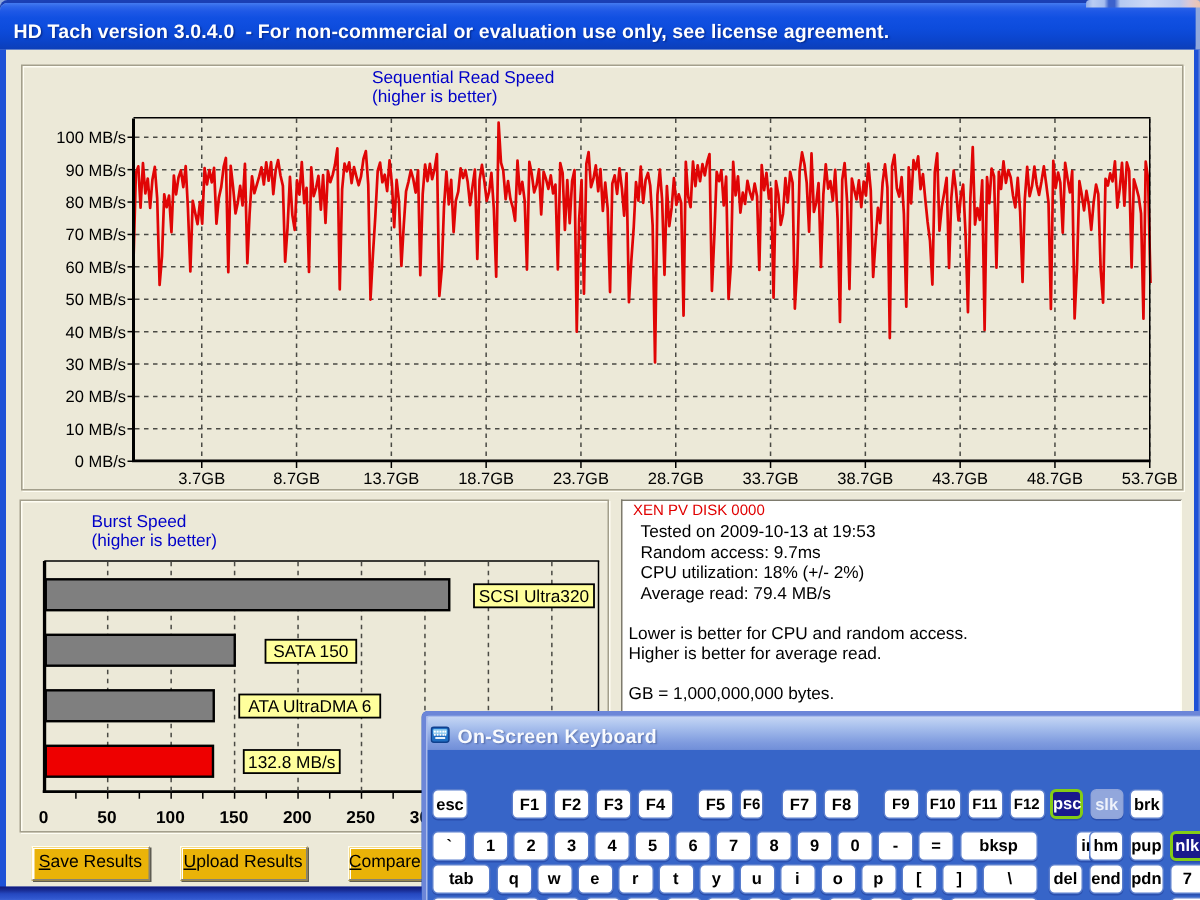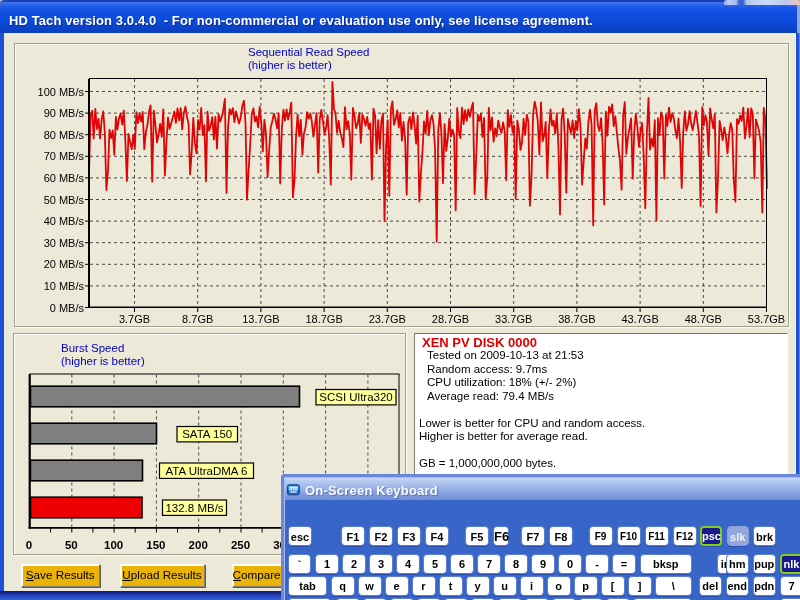--- a/index.html
+++ b/index.html
@@ -167,22 +167,22 @@
       <text x="29.0" y="548.5" class="bn" text-anchor="middle">0</text>
       <text x="71.3" y="548.5" class="bn" text-anchor="middle">50</text>
       <text x="113.6" y="548.5" class="bn" text-anchor="middle">100</text>
       <text x="155.9" y="548.5" class="bn" text-anchor="middle">150</text>
       <text x="198.2" y="548.5" class="bn" text-anchor="middle">200</text>
       <text x="240.5" y="548.5" class="bn" text-anchor="middle">250</text>
       <text x="282.8" y="548.5" class="bn" text-anchor="middle">300</text>
       <text x="325.1" y="548.5" class="bn" text-anchor="middle">350</text>
 </svg>
   <div id="info">
-    <div style="left:8px;top:1.5px;color:#e00000;font-weight:bold;font-size:13px">XEN PV DISK 0000</div>
-    <div style="left:13px;top:16px">Tested on 2009-10-13 at 21:53</div>
+    <div style="left:8px;top:1.5px;color:#e00000;font-weight:normal;font-size:10px">XEN PV DISK 0000</div>
+    <div style="left:13px;top:16px">Tested on 2009-10-13 at 19:53</div>
     <div style="left:13px;top:29.5px">Random access: 9.7ms</div>
     <div style="left:13px;top:43px">CPU utilization: 18% (+/- 2%)</div>
     <div style="left:13px;top:56.5px">Average read: 79.4 MB/s</div>
     <div style="left:5px;top:83.5px">Lower is better for CPU and random access.</div>
     <div style="left:5px;top:97px">Higher is better for average read.</div>
     <div style="left:5px;top:124px">GB = 1,000,000,000 bytes.</div>
   </div>
   <div class="btn" style="left:20.5px;width:79.5px"><u>S</u>ave Results</div>
   <div class="btn" style="left:119.5px;width:85px"><u>U</u>pload Results</div>
   <div class="btn" style="left:231.5px;width:85px"><u>C</u>ompare Results</div>
@@ -207,21 +207,21 @@
         </g>
       </svg>
       <b>On-Screen Keyboard</b>
     </div>
   <div class="k" style="left:7.0px;top:51.5px;width:24.0px;height:20.5px;font-size:11px;line-height:20px">esc</div>
     <div class="k" style="left:60.0px;top:51.5px;width:24.0px;height:20.5px;font-size:11px;line-height:20px">F1</div>
     <div class="k" style="left:88.0px;top:51.5px;width:24.0px;height:20.5px;font-size:11px;line-height:20px">F2</div>
     <div class="k" style="left:116.0px;top:51.5px;width:24.0px;height:20.5px;font-size:11px;line-height:20px">F3</div>
     <div class="k" style="left:144.0px;top:51.5px;width:24.0px;height:20.5px;font-size:11px;line-height:20px">F4</div>
     <div class="k" style="left:184.0px;top:51.5px;width:24.0px;height:20.5px;font-size:11px;line-height:20px">F5</div>
-    <div class="k" style="left:212.0px;top:51.5px;width:16px;height:20.5px;font-size:13px;line-height:20px">F6</div>
+    <div class="k" style="left:212.0px;top:51.5px;width:16px;height:20.5px;font-size:10px;line-height:20px">F6</div>
     <div class="k" style="left:240.0px;top:51.5px;width:24.0px;height:20.5px;font-size:11px;line-height:20px">F7</div>
     <div class="k" style="left:268.0px;top:51.5px;width:24.0px;height:20.5px;font-size:11px;line-height:20px">F8</div>
     <div class="k" style="left:307.5px;top:51.5px;width:24.0px;height:20.5px;font-size:10px;line-height:20px">F9</div>
     <div class="k" style="left:335.5px;top:51.5px;width:24.0px;height:20.5px;font-size:10px;line-height:20px">F10</div>
     <div class="k" style="left:363.5px;top:51.5px;width:24.0px;height:20.5px;font-size:10px;line-height:20px">F11</div>
     <div class="k" style="left:391.5px;top:51.5px;width:24.0px;height:20.5px;font-size:10px;line-height:20px">F12</div>
     <div class="k kd" style="left:419.0px;top:51.5px;width:22.0px;height:20.5px;font-size:11px;line-height:20px">psc</div>
     <div class="k kh" style="left:445.5px;top:51.5px;width:22.5px;height:20.5px;font-size:11px;line-height:20px">slk</div>
     <div class="k" style="left:472.0px;top:51.5px;width:23.0px;height:20.5px;font-size:11px;line-height:20px">brk</div>
     <div class="k" style="left:7.0px;top:79.8px;width:23.0px;height:20.2px;font-size:11px;line-height:19px">`</div>

